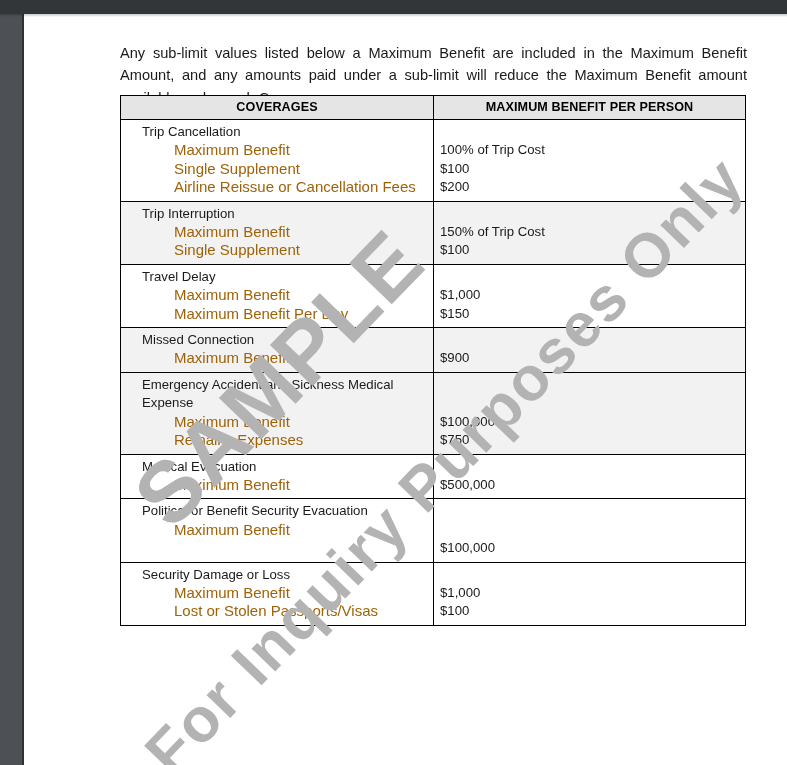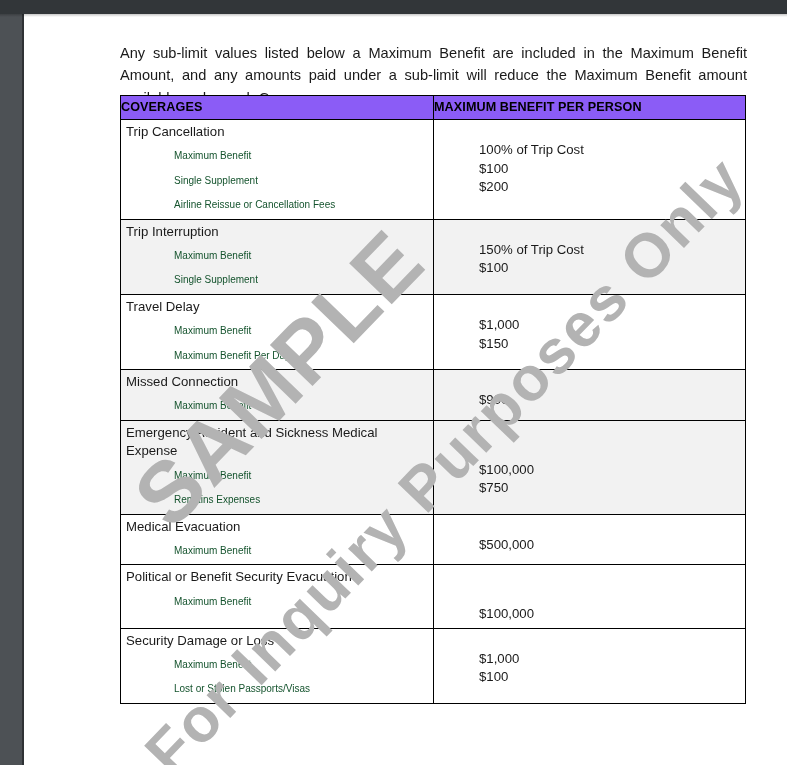--- a/index.html
+++ b/index.html
@@ -127,61 +127,60 @@
   #benefits-table col.c-benefit  { width: 312px; }
 
   #benefits-table th,
   #benefits-table td {
     border: 1px solid #000000;
     padding: 0;
     vertical-align: top;
     background-clip: padding-box;
   }
   #benefits-table thead th {
-    background: #8b5cf6;
-    text-align: left;
+    background: #e5e5e5;
+    text-align: center;
     font-size: 12.6px;
     font-weight: bold;
     color: #000000;
     height: 23px;
     line-height: 23px;
     letter-spacing: 0.1px;
   }
   tbody tr.row-white > td { background: #ffffff; }
   tbody tr.row-shade > td { background: #f2f2f2; }
 
   .cell-inner {
     padding: 3px 0 4px 0;
   }
   .cov-title {
     font-size: 13.2px;
     line-height: 18.4px;
     color: #1a1a1a;
     padding-left: 5px;
     padding-right: 6px;
+    margin-left: 16px;
   }
   .cov-sub {
-    font-size: 10px;
+    font-size: 15px;
     line-height: 18.4px;
-    color: #14532d;
+    color: #a16207;
     padding-left: 53px;
-    margin-top: 6px;
   }
   .amt-spacer {
     font-size: 13.2px;
     line-height: 18.4px;
     visibility: hidden;
   }
   .amt {
     font-size: 13.2px;
     line-height: 18.4px;
     color: #1a1a1a;
     padding-left: 6px;
     white-space: nowrap;
-    margin-left: 39px;
   }
 </style>
 </head>
 <body>
 
 <div id="viewer">
 
   <div id="toolbar"></div>
   <div id="toolbar-shadow"></div>
   <div id="left-gutter"></div>

